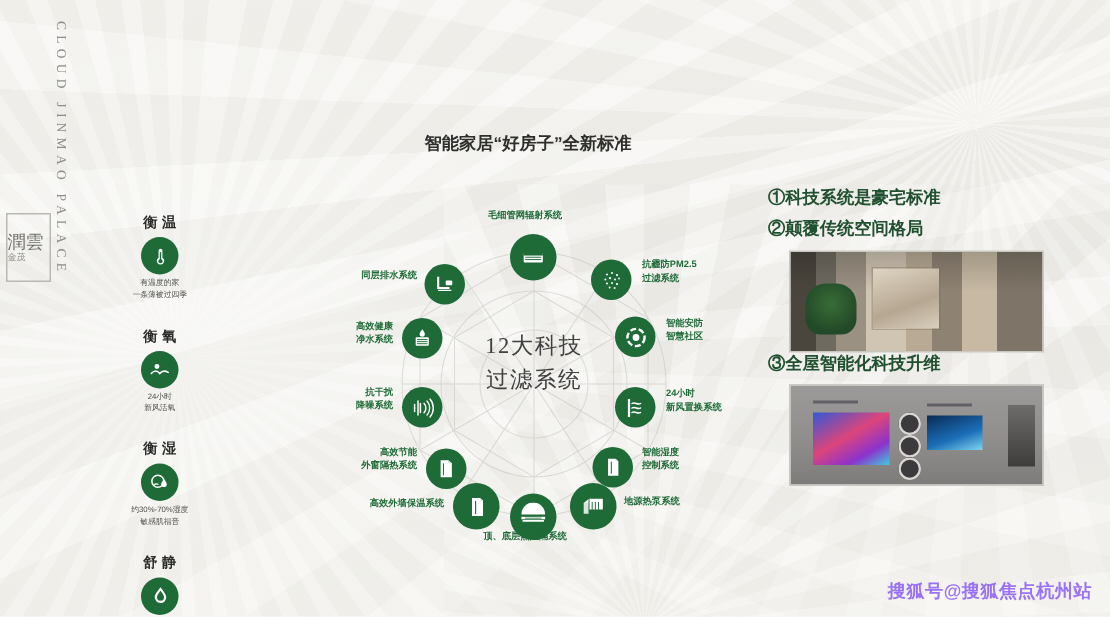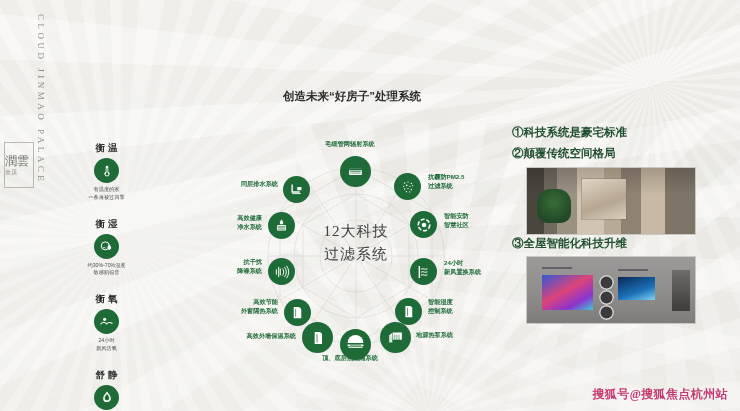--- a/index.html
+++ b/index.html
@@ -215,24 +215,23 @@
   }
   .photo.tech .cap1, .photo.tech .cap2 {
     position:absolute; height:2px; background:#54535a; opacity:.8;
   }
   .photo.tech .cap1 { left:9%; top:16%; width:18%; }
   .photo.tech .cap2 { left:54%; top:18%; width:18%; }
 
   
   .watermark {
     position: absolute; right: 12px; bottom: 8px;
-    font-size: 12px; font-weight: 700; color: #be185d;
+    font-size: 12px; font-weight: 700; color: #8b5cf6;
     letter-spacing: .4px; white-space: nowrap;
     opacity: .85;
-    font-family: Liberation Serif, serif;
   }
 </style>
 </head>
 <body>
 
 <div id="stage">
 
   <div class="bg-rays"></div>
   <div class="bg-rays2"></div>
   <div class="bg-rays3"></div>
@@ -240,61 +239,61 @@
 
   <div class="brand-vert">
     <span>CLOUD JINMAO PALACE</span>
   </div>
   <div class="brand-box">
     <b>潤雲</b>
     <i>金茂</i>
   </div>
 
   <div class="subline">
-    <div>创造未来“好房子”处理系统</div>
+    <div>智能家居“好房子”全新标准</div>
   </div>
 
   <div class="feat-grid">
 
     <div class="feat">
       <div class="feat-title">衡温</div>
       <div class="feat-circle">
         <svg width="14" height="14" viewBox="0 0 24 24">
             <path d="M12 3a2.2 2.2 0 0 0-2.2 2.2v8.1a4.2 4.2 0 1 0 4.4 0V5.2A2.2 2.2 0 0 0 12 3z" fill="#fff"></path>
             <circle cx="12" cy="17.4" r="2.4" fill="#1f6b38"></circle>
             <rect x="11.2" y="7" width="1.6" height="9" fill="#1f6b38"></rect>
           </svg>
       </div>
       <div class="feat-cap">有温度的家</div>
       <div class="feat-cap">一条薄被过四季</div>
     </div>
 
     <div class="feat">
+      <div class="feat-title">衡氧</div>
+      <div class="feat-circle">
+        <svg width="15" height="15" viewBox="0 0 24 24">
+            <circle cx="9" cy="8.5" r="2.6" fill="#fff"></circle>
+            <path d="M3 16c3-3.6 6.2-3.6 9 0 2-2.6 5-3.4 9-1.2" fill="none" stroke="#fff" stroke-width="1.7" stroke-linecap="round"></path>
+          </svg>
+      </div>
+      <div class="feat-cap">24小时</div>
+      <div class="feat-cap">新风活氧</div>
+    </div>
+
+    <div class="feat">
       <div class="feat-title">衡湿</div>
       <div class="feat-circle">
         <svg width="15" height="15" viewBox="0 0 24 24">
             <circle cx="10" cy="11" r="6.4" fill="none" stroke="#fff" stroke-width="1.6"></circle>
             <path d="M16.5 8.5c1.9 2.6 3 4.1 3 5.6a3 3 0 1 1-6 0c0-1.5 1.1-3 3-5.6z" fill="#fff"></path>
             <path d="M6 14.5c1.6-1.2 3-1.2 4.6 0" fill="none" stroke="#fff" stroke-width="1.3"></path>
           </svg>
       </div>
       <div class="feat-cap">约30%-70%湿度</div>
       <div class="feat-cap">敏感肌福音</div>
-    </div>
-
-    <div class="feat">
-      <div class="feat-title">衡氧</div>
-      <div class="feat-circle">
-        <svg width="15" height="15" viewBox="0 0 24 24">
-            <circle cx="9" cy="8.5" r="2.6" fill="#fff"></circle>
-            <path d="M3 16c3-3.6 6.2-3.6 9 0 2-2.6 5-3.4 9-1.2" fill="none" stroke="#fff" stroke-width="1.7" stroke-linecap="round"></path>
-          </svg>
-      </div>
-      <div class="feat-cap">24小时</div>
-      <div class="feat-cap">新风活氧</div>
     </div>
 
 
     <div class="feat">
       <div class="feat-title">舒静</div>
       <div class="feat-circle">
         <svg width="14" height="14" viewBox="0 0 24 24">
             <path d="M12 2.5c4.2 5.6 6.6 8.6 6.6 11.6A6.6 6.6 0 1 1 5.4 14c0-3 2.4-6 6.6-11.5z" fill="#fff"></path>
             <path d="M12 6.5c2.6 3.6 4 5.5 4 7.4a4 4 0 1 1-8 0c0-1.9 1.4-3.8 4-7.4z" fill="#1f6b38"></path>
           </svg>

